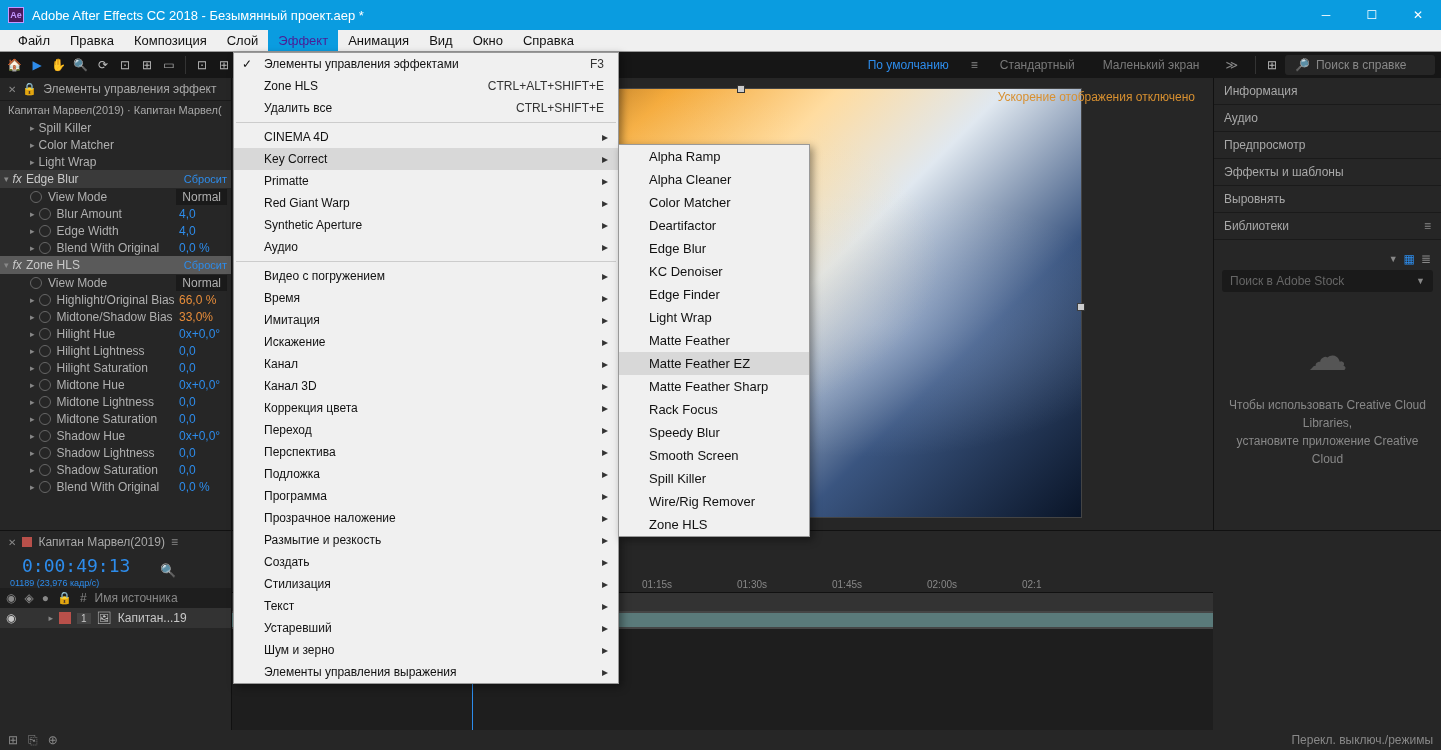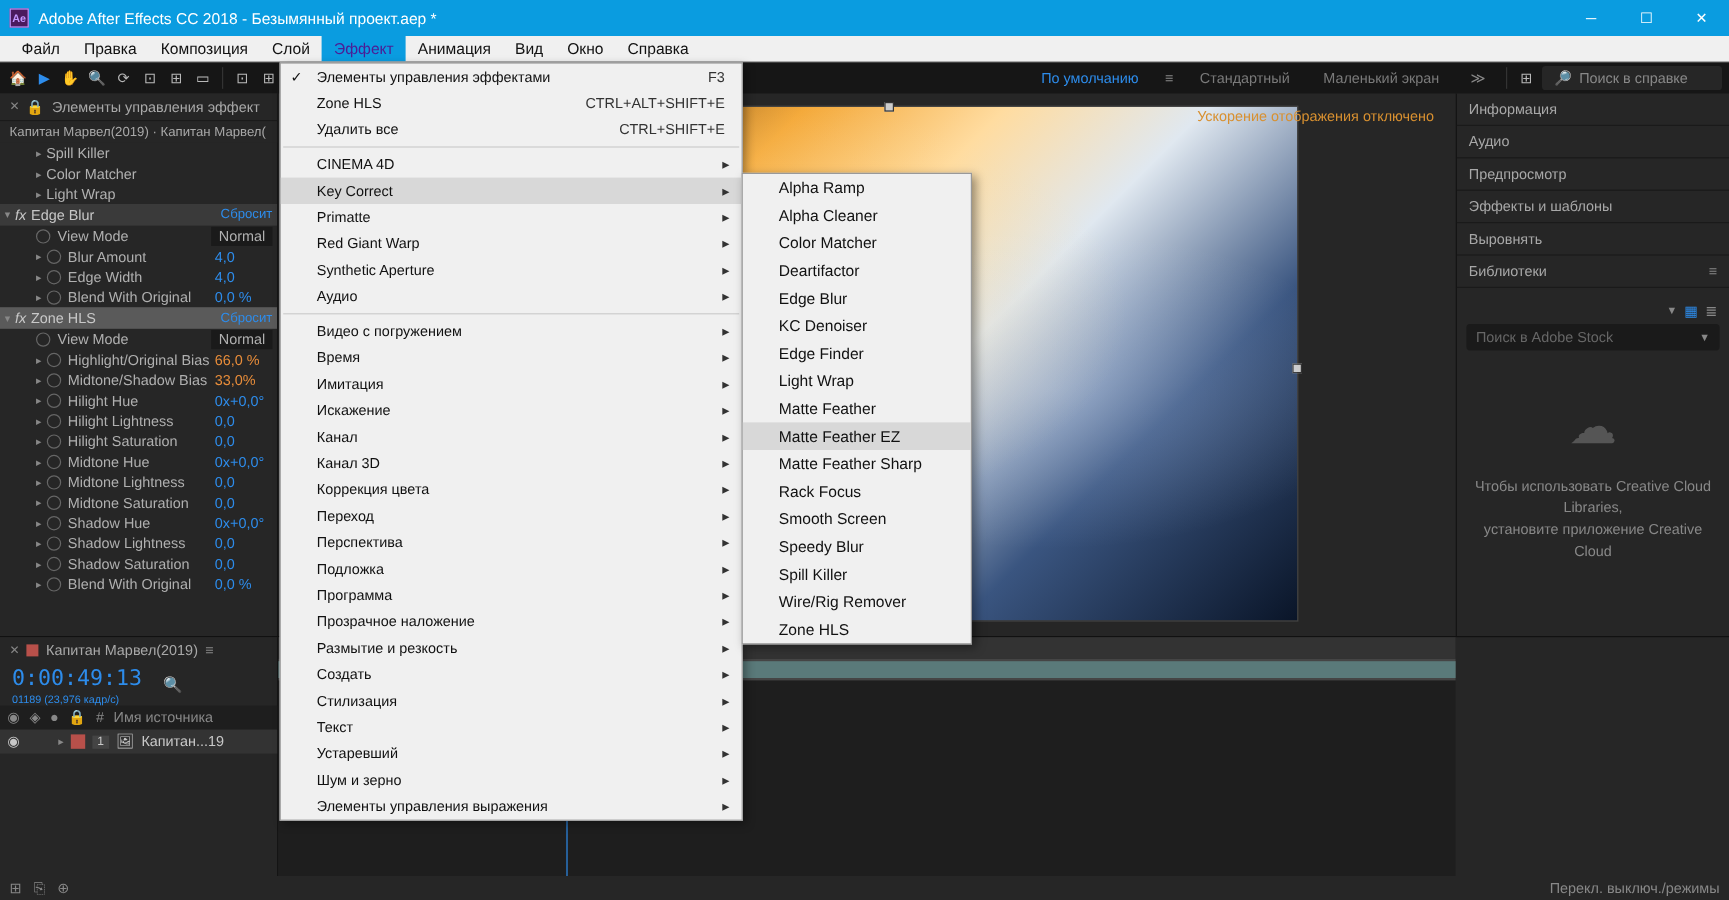--- a/index.html
+++ b/index.html
@@ -47,21 +47,21 @@
 .right{width:228px;background:#262626;border-left:1px solid #111}
 .rpanel{padding:6px 10px;color:#a8a8a8;font-size:12px;border-bottom:1px solid #1a1a1a;display:flex;align-items:center;justify-content:space-between}
 .rmenu{color:#888}
 .lib-body{padding:8px;color:#888;font-size:11px}
 .lib-search{background:#1a1a1a;padding:4px 8px;color:#666;margin-bottom:6px;border-radius:3px;display:flex;align-items:center}
 .lib-hint{text-align:center;color:#888;font-size:11px;padding:20px 8px;line-height:1.5}
 .cloud-ico{font-size:40px;color:#555;margin-bottom:10px}
 .timeline{position:absolute;left:0;bottom:20px;right:0;height:200px;background:#262626;border-top:1px solid #111;display:flex}
 .tl-left{width:232px;background:#262626;border-right:1px solid #111}
 .tl-tab{padding:4px 8px;color:#a8a8a8;display:flex;align-items:center;gap:6px;font-size:11px}
-.tc{color:#2d8ceb;font-size:18px;font-family:monospace;padding:2px 10px}
+.tc{color:#2d8ceb;font-size:18px;font-family:monospace;padding:2px 22px}
 .tc-sub{color:#2d8ceb;font-size:9px;padding:0 10px}
 .tl-cols{display:flex;padding:3px 6px;color:#888;font-size:10px;gap:8px;background:#1e1e1e}
 .tl-layer{display:flex;align-items:center;padding:3px 6px;background:#333;color:#c8c8c8;font-size:11px;gap:6px}
 .tl-layer .color-tag{width:12px;height:12px;background:#b8504a}
 .tl-right{flex:1;background:#1e1e1e;position:relative;margin-right:228px}
 .ruler{height:62px;background:#262626;position:relative;border-bottom:1px solid #111}
 .ruler-tick{position:absolute;bottom:0;color:#888;font-size:10px}
 .playhead{position:absolute;top:48px;bottom:0;width:1px;background:#2d8ceb}
 .playhead::before{content:"";position:absolute;top:-6px;left:-5px;width:11px;height:11px;background:#2d8ceb;border-radius:2px}
 .track-row{height:18px;background:#454545;margin-top:0;position:relative}
@@ -359,20 +359,31 @@
       <span>◉</span>
         <span style="width:20px"></span>
       <span class="tri2">▸</span>
       <span class="color-tag"></span>
       <span class="idx-badge">1</span>
       <span>🖼</span>
       <span>Капитан...19</span>
     </div>
   </div>
   <div class="tl-right">
+    <div class="ruler" id="ruler">
+        <div class="ruler-tick" style="left: 30px; bottom: 2px;">00:15s</div>
+        <div class="ruler-tick" style="left: 125px; bottom: 2px;">00:30s</div>
+        <div class="ruler-tick" style="left: 220px; bottom: 2px;">00:45s</div>
+        <div class="ruler-tick" style="left: 315px; bottom: 2px;">01:00s</div>
+        <div class="ruler-tick" style="left: 410px; bottom: 2px;">01:15s</div>
+        <div class="ruler-tick" style="left: 505px; bottom: 2px;">01:30s</div>
+        <div class="ruler-tick" style="left: 600px; bottom: 2px;">01:45s</div>
+        <div class="ruler-tick" style="left: 695px; bottom: 2px;">02:00s</div>
+        <div class="ruler-tick" style="left: 790px; bottom: 2px;">02:1</div>
+      </div>
     <div class="playhead" style="left:240px"></div>
     <div style="height:18px;background:#333"></div>
     <div class="track-row">
       <div class="clip" style="left:0;right:0"></div>
     </div>
   </div>
 </div>
 
 <div class="statusbar">
   <span>⊞</span>
@@ -505,18 +516,18 @@
     <div class="dd-item">Color Matcher</div>
     <div class="dd-item">Deartifactor</div>
     <div class="dd-item">Edge Blur</div>
     <div class="dd-item">KC Denoiser</div>
     <div class="dd-item">Edge Finder</div>
     <div class="dd-item">Light Wrap</div>
     <div class="dd-item">Matte Feather</div>
     <div class="dd-item hl2">Matte Feather EZ</div>
     <div class="dd-item">Matte Feather Sharp</div>
     <div class="dd-item">Rack Focus</div>
+    <div class="dd-item">Speedy Blur</div>
     <div class="dd-item">Smooth Screen</div>
-    <div class="dd-item">Speedy Blur</div>
     <div class="dd-item">Spill Killer</div>
     <div class="dd-item">Wire/Rig Remover</div>
     <div class="dd-item">Zone HLS</div>
   </div>
 
 </body></html>

